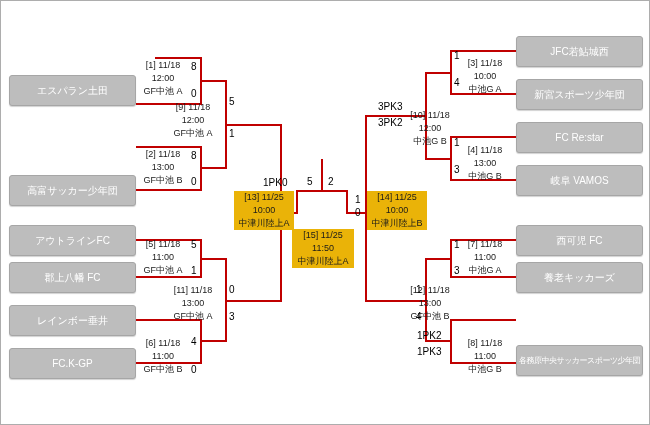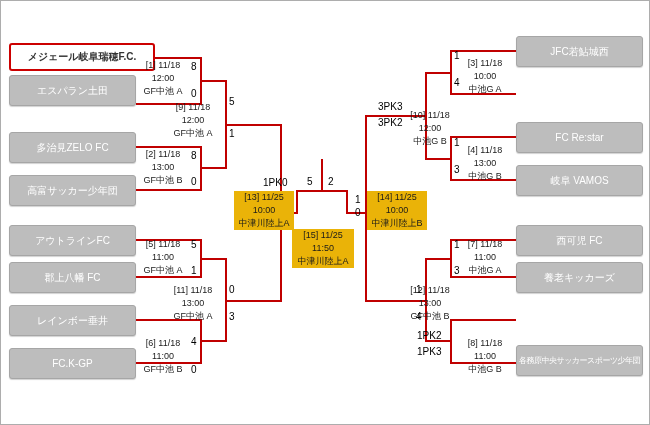--- a/index.html
+++ b/index.html
@@ -73,30 +73,29 @@
   <div class="hl" style="left:450px;top:318px;width:65px"></div>
   <div class="hl" style="left:450px;top:361px;width:65px"></div>
   <div class="vl" style="left:449px;top:318px;height:45px"></div>
   <div class="hl" style="left:424px;top:339px;width:26px"></div>
   <div class="vl" style="left:424px;top:257px;height:84px"></div>
   <div class="hl" style="left:364px;top:299px;width:61px"></div>
   <div class="vl" style="left:364px;top:114px;height:187px"></div>
   <div class="hl" style="left:347px;top:211px;width:18px"></div>
   <div class="vl" style="left:345px;top:189px;height:24px"></div>
 
-  <div class="team champion" style="top:42px">メジェール岐阜瑞穂F.C.</div>
   <div class="team" style="top:74px">エスパラン土田</div>
-  <div class="team" style="top:131px">多治見ZELO FC</div>
   <div class="team" style="top:224px">アウトラインFC</div>
   <div class="team" style="top:174px">高富サッカー少年団</div>
   <div class="team" style="top:261px">郡上八幡 FC</div>
   <div class="team" style="top:304px">レインボー垂井</div>
   <div class="team" style="top:347px">FC.K-GP</div>
 
   <div class="team right" style="top:35px">JFC若鮎城西</div>
+  <div class="team right" style="top:78px">新宮スポーツ少年団</div>
   <div class="team right" style="top:121px">FC Re:star</div>
   <div class="team right" style="top:164px">岐阜 VAMOS</div>
   <div class="team right" style="top:224px">西可児 FC</div>
   <div class="team right" style="top:261px">養老キッカーズ</div>
   <div class="team right small" style="top:344px">各務原中央サッカースポーツ少年団</div>
 
   <div class="mlabel" style="left:134px;top:58px">
     <div>[1] 11/18</div>
     <div>12:00</div>
     <div>GF中池 A</div>

